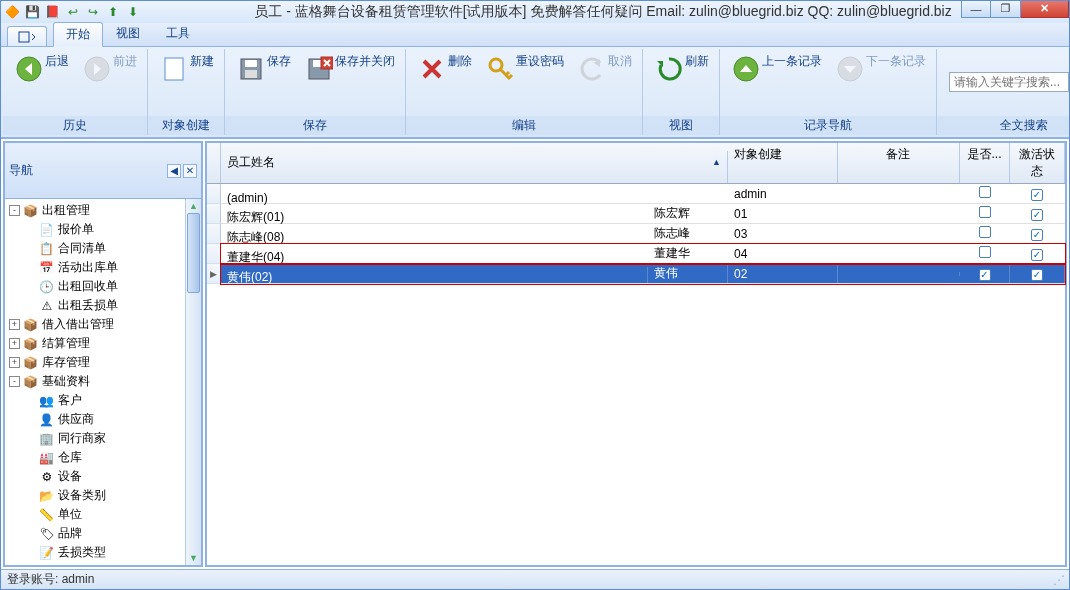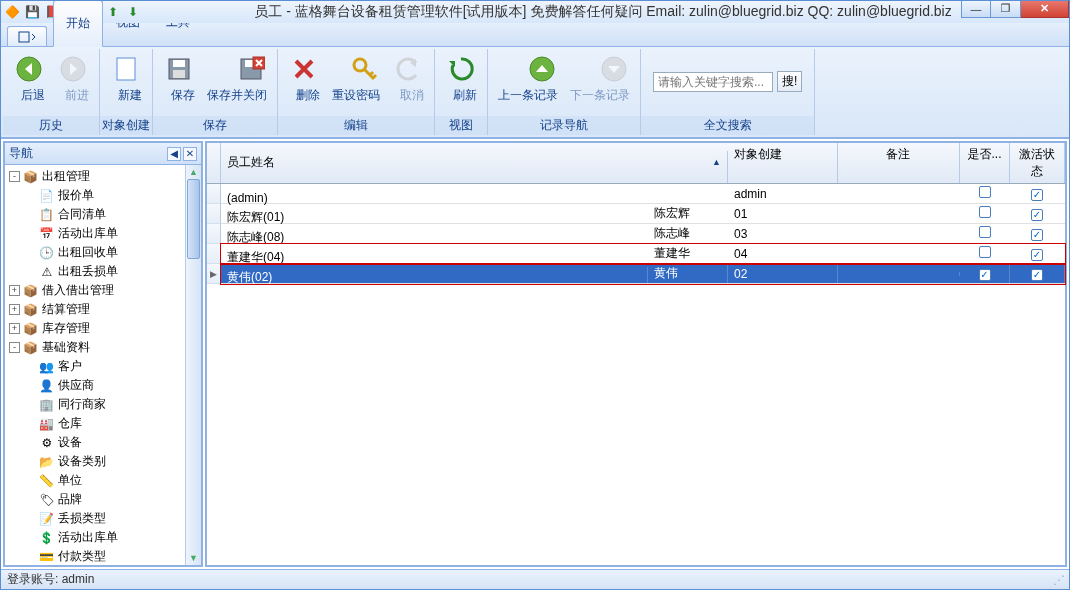--- a/index.html
+++ b/index.html
@@ -8,36 +8,36 @@
 .titlebar .qat { display: flex; gap: 4px; align-items: center; }
 .titlebar .qat span { width: 16px; height: 16px; display: inline-flex; align-items: center; justify-content: center; }
 .titlebar .title { flex: 1; text-align: center; color: #333; white-space: nowrap; overflow: hidden; text-overflow: ellipsis; font-size: 14px; }
 .win-controls { display: flex; position: absolute; right: 0; top: -1px; }
 .win-controls div { width: 30px; height: 18px; display: flex; align-items: center; justify-content: center; font-size: 11px; color: #333; }
 .win-controls .min { background: linear-gradient(#f0f6fd,#c7dcf6); border:1px solid #6a97cf; border-top:none;}
 .win-controls .max { background: linear-gradient(#f0f6fd,#c7dcf6); border:1px solid #6a97cf; border-top:none; border-left:none;}
 .win-controls .cls { background: linear-gradient(#e97a6f,#d04334); border:1px solid #a33; border-top:none; border-left:none; width: 48px; color:#fff; font-weight:bold;}
 .tabbar { height: 24px; background: linear-gradient(#e6effc, #cfe0f7); border-bottom: 1px solid #8db2e3; display: flex; align-items: flex-end; padding-left: 6px; gap: 0; }
 .tab-app { width: 40px; height: 20px; border:1px solid #8db2e3; border-bottom:none; background:linear-gradient(#fdfdfe,#e0ecfb); border-radius:3px 3px 0 0; margin-right:6px; display:flex; align-items:center; justify-content:center; }
-.tab { padding: 14px 12px; border: 1px solid transparent; color: #15428b; cursor: default; }
+.tab { padding: 3px 12px; border: 1px solid transparent; color: #15428b; cursor: default; }
 .tab.active { background: linear-gradient(#fdfdfe, #e6effc); border: 1px solid #8db2e3; border-bottom: 1px solid #e6effc; border-radius: 3px 3px 0 0; position: relative; top: 1px; }
 .ribbon { height: 92px; background: linear-gradient(#eaf2fc, #d9e7f8); border-bottom: 2px solid #8db2e3; display: flex; padding: 2px; }
 .group { border-right: 1px solid #b5cbe7; display: flex; flex-direction: column; }
 .group-items { display: flex; padding: 2px 4px; flex: 1; align-items: flex-start; }
 .group-label { text-align: center; color: #15428b; font-size: 12px; padding: 1px 0; background: rgba(200,220,245,0.5); }
-.rbtn { display: flex; flex-direction: column; align-items: flex-end; padding: 2px 6px; min-width: 40px; cursor: default; }
+.rbtn { display: flex; align-items: flex-start; padding: 2px 6px; min-width: 40px; cursor: default; }
 .rbtn.disabled { opacity: 0.5; }
 .rbtn .ic { width: 32px; height: 32px; display: flex; align-items: center; justify-content: center; font-size: 22px; margin-bottom: 2px; }
 .rbtn .lbl { color: #15428b; font-size: 12px; white-space: nowrap; }
 .search-box { display:flex; align-items:center; gap:4px; padding:4px 8px; margin-top:16px;}
 .search-box input { border:1px solid #9ab; padding:2px 4px; font-size:12px; color:#999; width:120px; }
 .search-box button { border:1px solid #9ab; background:linear-gradient(#fdfdfe,#e4ecf7); padding:1px 4px; font-size:12px;}
 .main-area { display: flex; height: calc(100% - 22px - 24px - 92px - 20px); }
 .nav-panel { width: 200px; border: 2px solid #8db2e3; margin:2px; display: flex; flex-direction: column; }
-.nav-header { background: linear-gradient(#e6effc, #cfe0f7); border-bottom: 1px solid #8db2e3; padding: 2px 4px; display: flex; align-items: center; }
+.nav-header { background: linear-gradient(#e6effc, #cfe0f7); border-bottom: 1px solid #8db2e3; padding: 19px 4px; display: flex; align-items: center; }
 .nav-header .title { flex: 1; color: #15428b; font-weight: normal; }
 .nav-header .ctrl { border:1px solid #8db2e3; width:14px; height:14px; display:inline-flex; align-items:center; justify-content:center; font-size:10px; color:#15428b; margin-left:2px; background:#f5f9fe;}
 .tree { flex: 1; overflow-y: auto; overflow-x: hidden; padding: 2px; background:#fff; position:relative;}
 .tree-scroll { position:absolute; right:0; top:0; bottom:0; width:16px; background:linear-gradient(90deg,#eef4fc,#d7e4f5); border-left:1px solid #b5cbe7;}
 .tree-scroll .thumb { position:absolute; left:1px; right:1px; top:14px; height:80px; background:linear-gradient(90deg,#d5e4f8,#a8c5ea); border:1px solid #7fa7d8; border-radius:2px;}
 .tree-scroll .arr { position:absolute; left:0; right:0; height:14px; display:flex; align-items:center; justify-content:center; font-size:9px; color:#4a6;}
 .tree-scroll .arr.up{top:0;} .tree-scroll .arr.dn{bottom:0;}
 .node { display: flex; align-items: center; padding: 1px 0; white-space: nowrap; }
 .node .exp { width: 11px; height: 11px; border: 1px solid #888; display: inline-flex; align-items: center; justify-content: center; font-size: 9px; line-height: 1; margin-right: 3px; background:#fff; color:#444;}
 .node .exp.none { border:none; }

